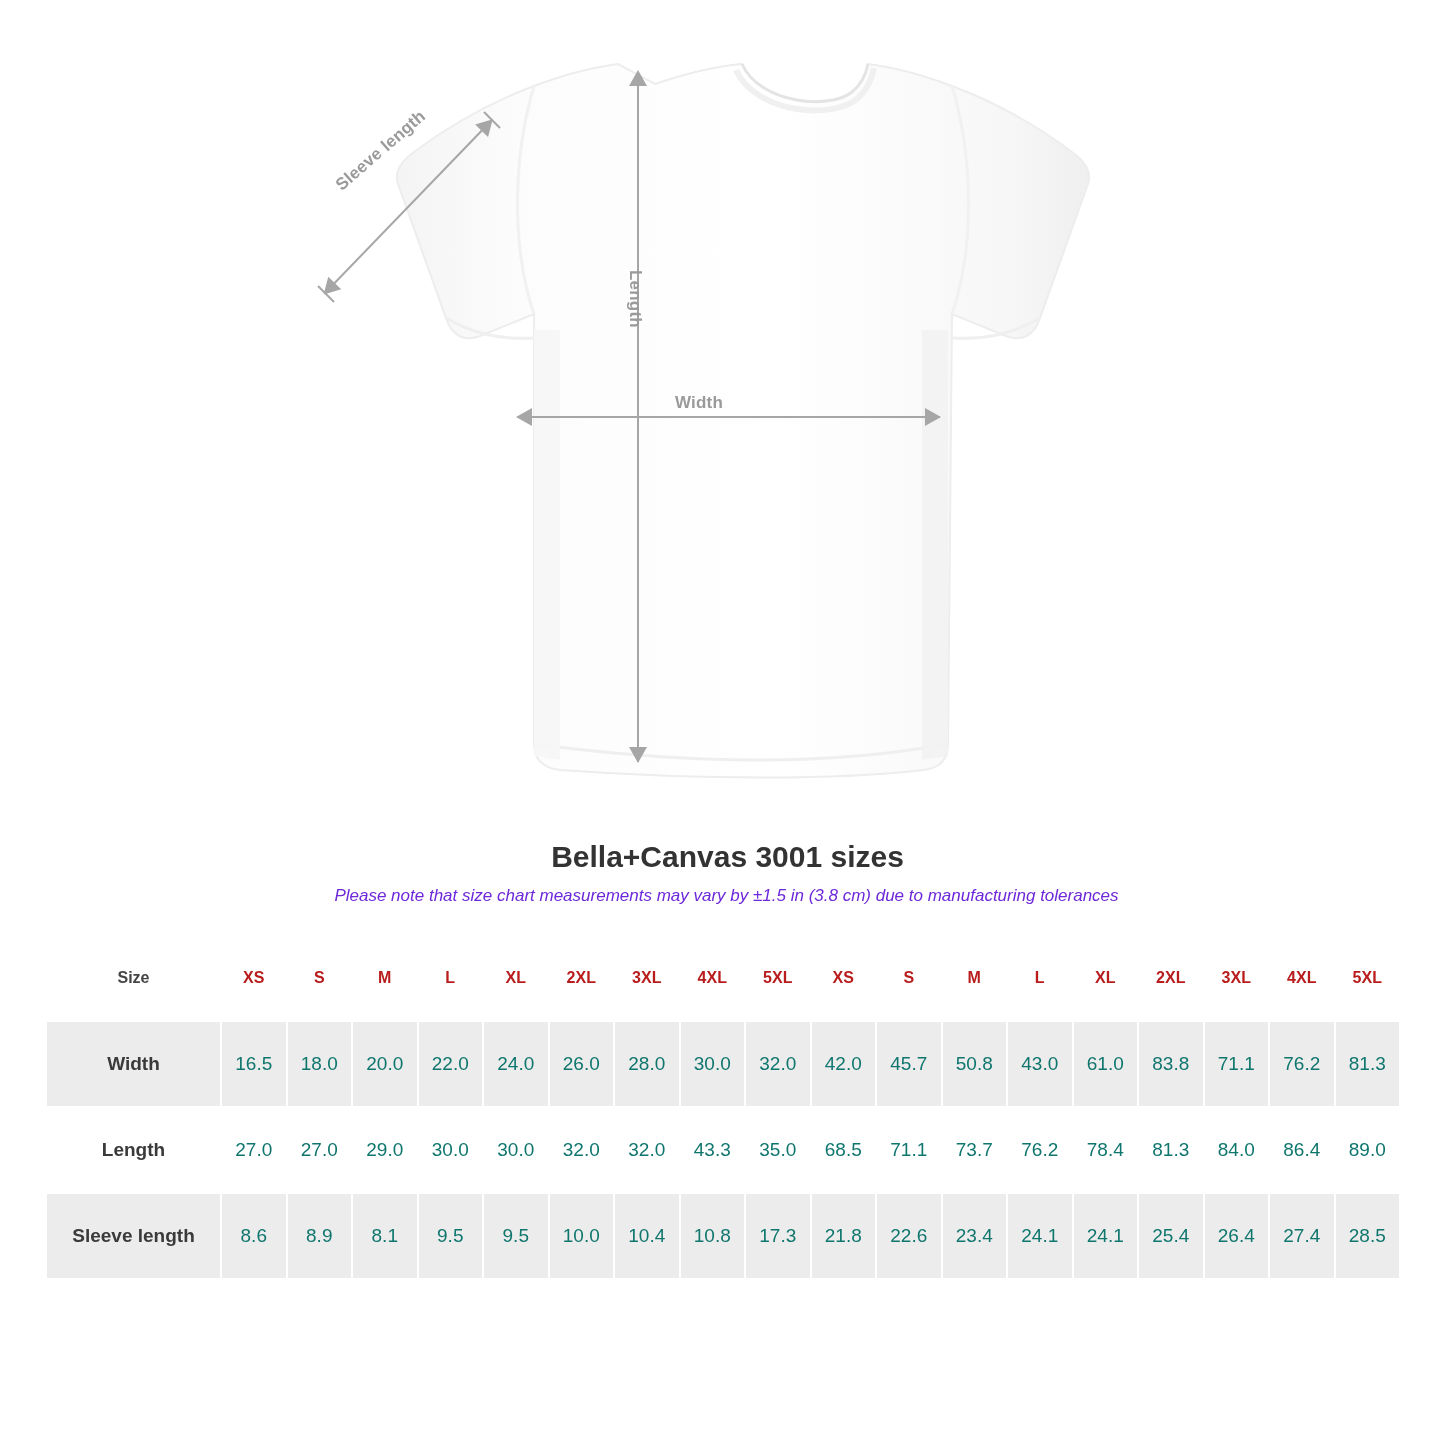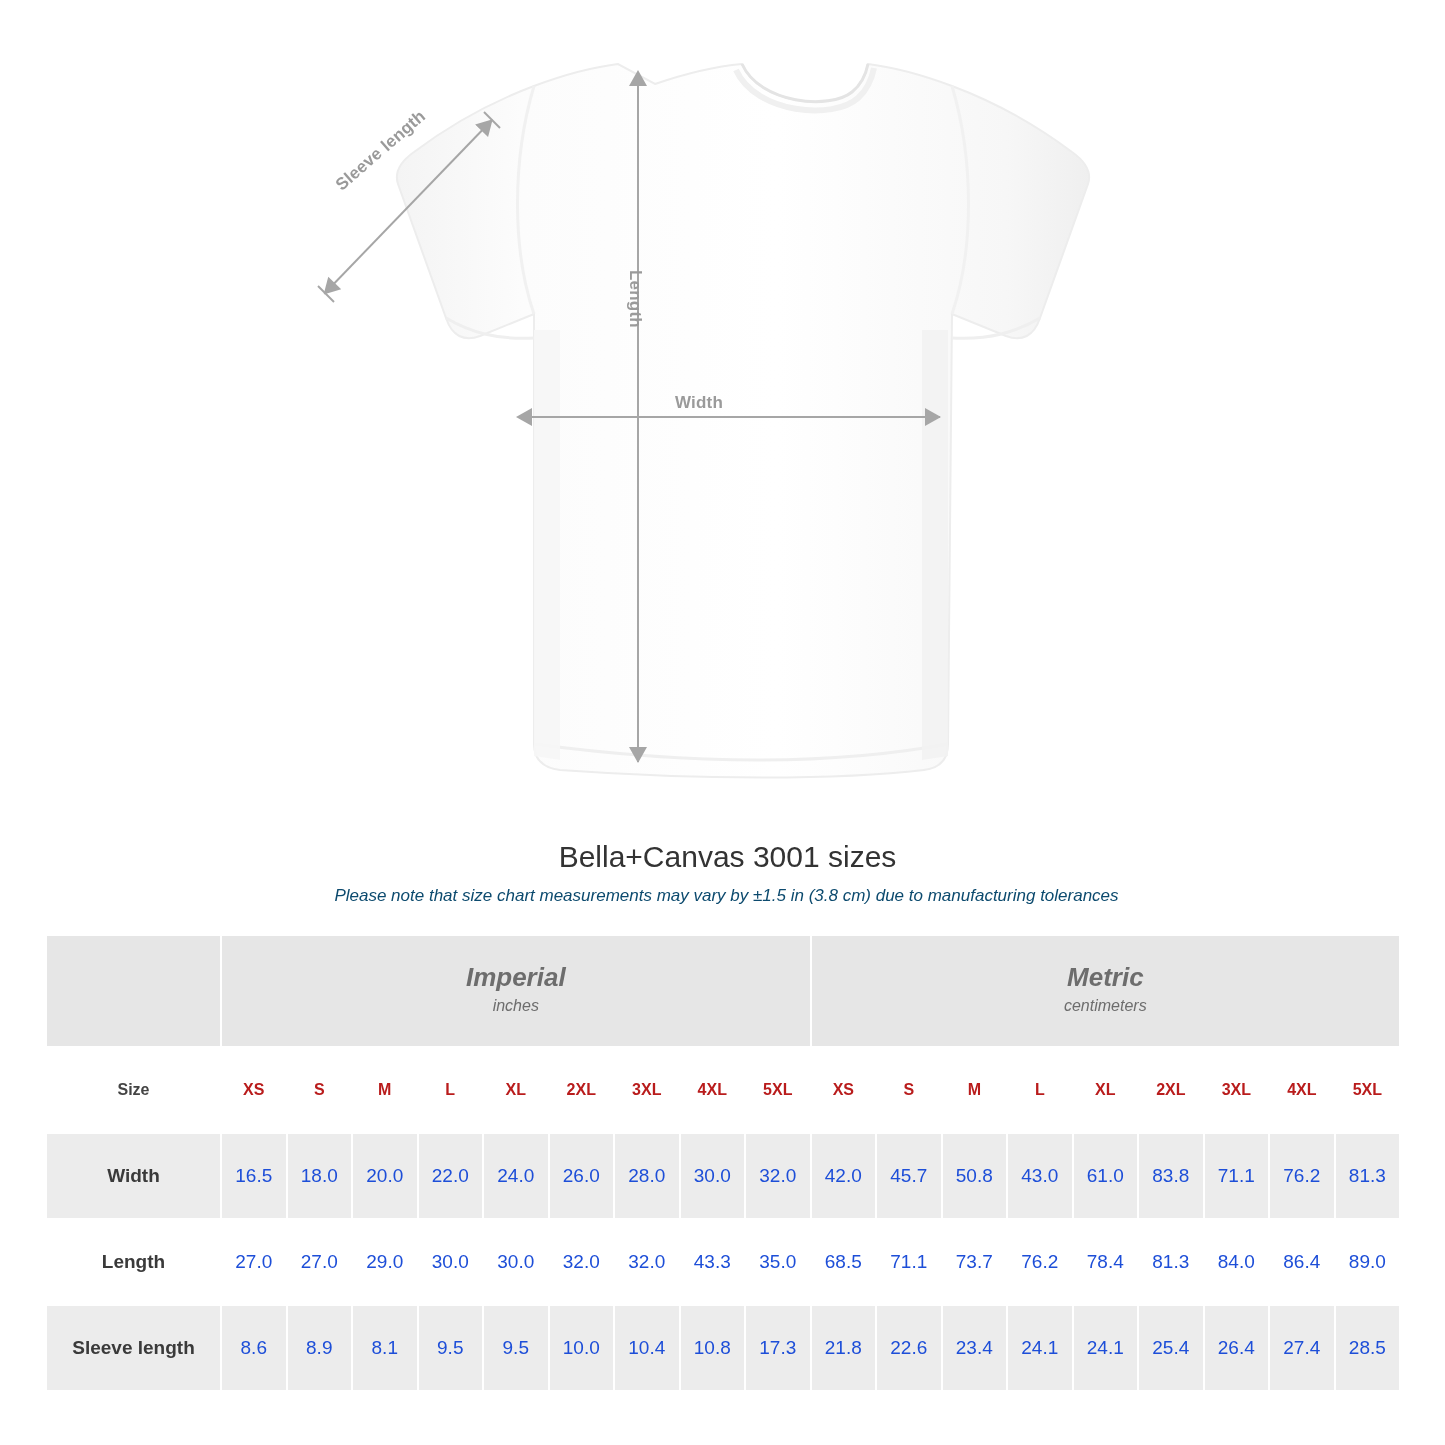--- a/index.html
+++ b/index.html
@@ -61,29 +61,29 @@
     top: 393px;
   }
 
   
   .title-block {
     text-align: center;
     margin-top: 20px;
   }
   .chart-title {
     font-size: 30px;
-    font-weight: normal;
+    font-weight: bold;
     color: #333333;
     margin: 0 0 12px 0;
     padding-left: 10px;
   }
   .chart-note {
     font-size: 17px;
     font-style: italic;
-    color: #0c4a6e;
+    color: #6d28d9;
     margin: 0;
     padding-left: 8px;
   }
 
   
   .table-wrap {
     margin: 28px 45px 0 45px;
   }
   table.size-table {
     width: 1355px;
@@ -124,21 +124,21 @@
     color: #b91c1c;
   }
   .head-row td.rowhead {
     font-size: 16px;
     color: #444444;
   }
 
   .data-row td {
     height: 82px;
     font-size: 19px;
-    color: #1d4ed8;
+    color: #0f766e;
   }
   .data-row.shaded td {
     background: #ececec;
   }
   .data-row.plain td {
     background: #ffffff;
   }
   .data-row td.rowhead {
     font-weight: bold;
     color: #3a3a3a;
@@ -252,31 +252,20 @@
           <col class="c-cell">
           <col class="c-cell">
           <col class="c-cell">
         <col class="c-cell">
           <col class="c-cell">
           <col class="c-cell">
           <col class="c-cell">
       </colgroup>
       <tbody>
 
-        <tr class="unit-head">
-          <td></td>
-          <td colspan="9">
-            <div class="unit-name">Imperial</div>
-            <div class="unit-sub">inches</div>
-          </td>
-          <td colspan="9">
-            <div class="unit-name">Metric</div>
-            <div class="unit-sub">centimeters</div>
-          </td>
-        </tr>
 
         <tr class="head-row">
           <td class="rowhead">Size</td>
           <td>XS</td>
           <td>S</td>
           <td>M</td>
           <td>L</td>
           <td>XL</td>
           <td>2XL</td>
           <td>3XL</td>

